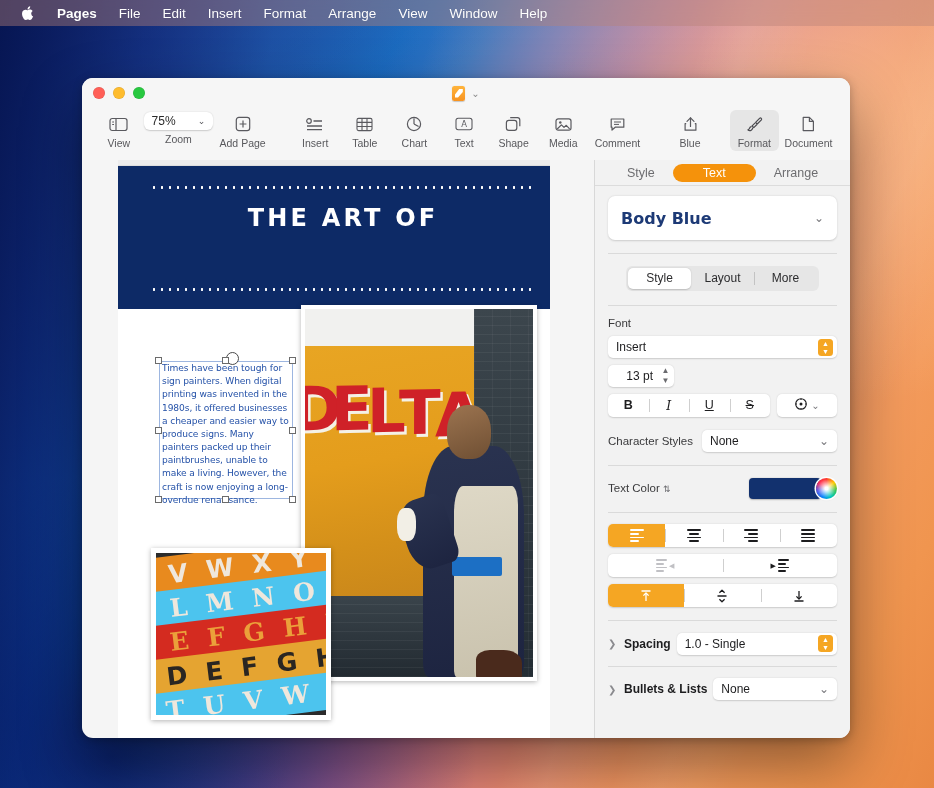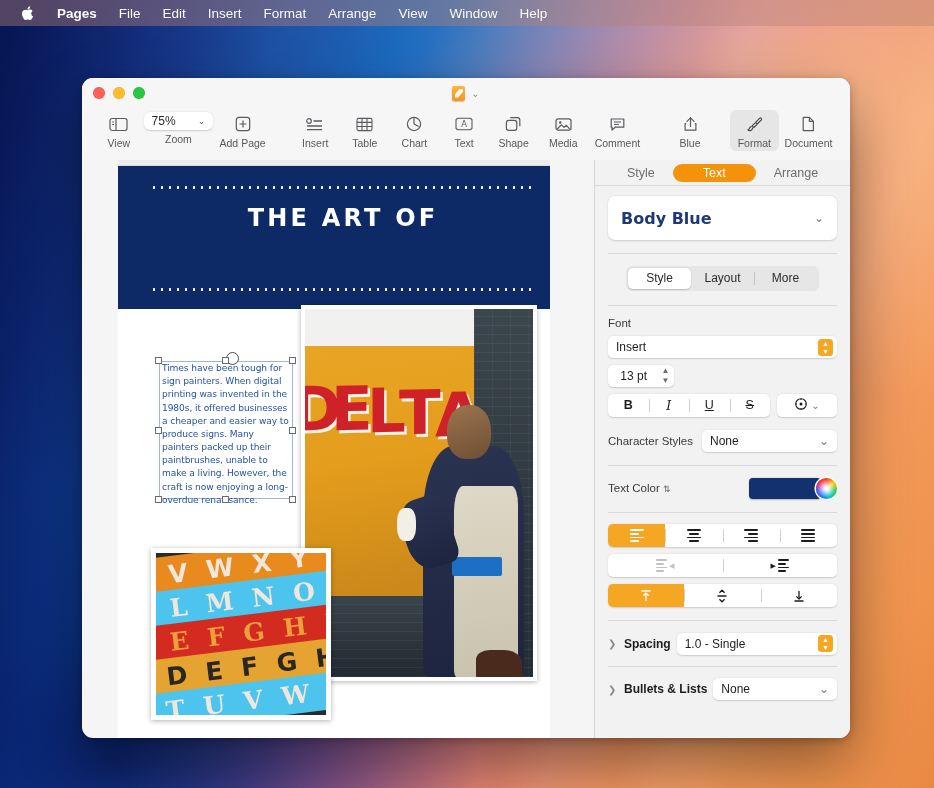--- a/index.html
+++ b/index.html
@@ -708,21 +708,21 @@
           <div class="hr"></div>
 
           <div class="sec-label">Font</div>
 
           <div class="field mb7">
             <span>Insert</span>
             <span class="stepper">▲<span style="height:1px;"></span>▼</span>
           </div>
 
           <div class="row mb7">
-            <div class="field" style="width:66px; flex:0 0 66px; justify-content:flex-end; padding-right:2px; gap:12px;">
+            <div class="field" style="width:66px; flex:0 0 66px; justify-content:flex-end; padding-right:2px; gap:6px;">
               <span>13 pt</span>
               <span class="stepper-plain">▲<span style="height:2px;"></span>▼</span>
             </div>
           </div>
 
           <div class="row mb13">
             <div class="bius">
               <span style="font-weight:700;">B</span>
               <span style="font-style:italic; font-family:'DejaVu Serif',serif;">I</span>
               <span style="text-decoration:underline;">U</span>

